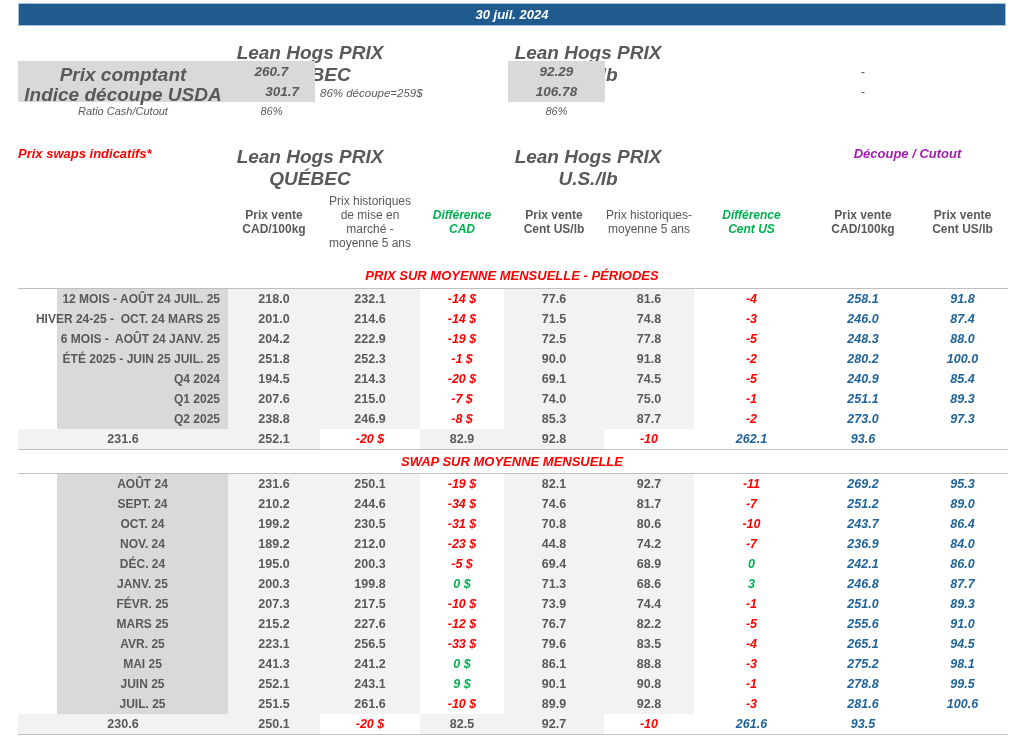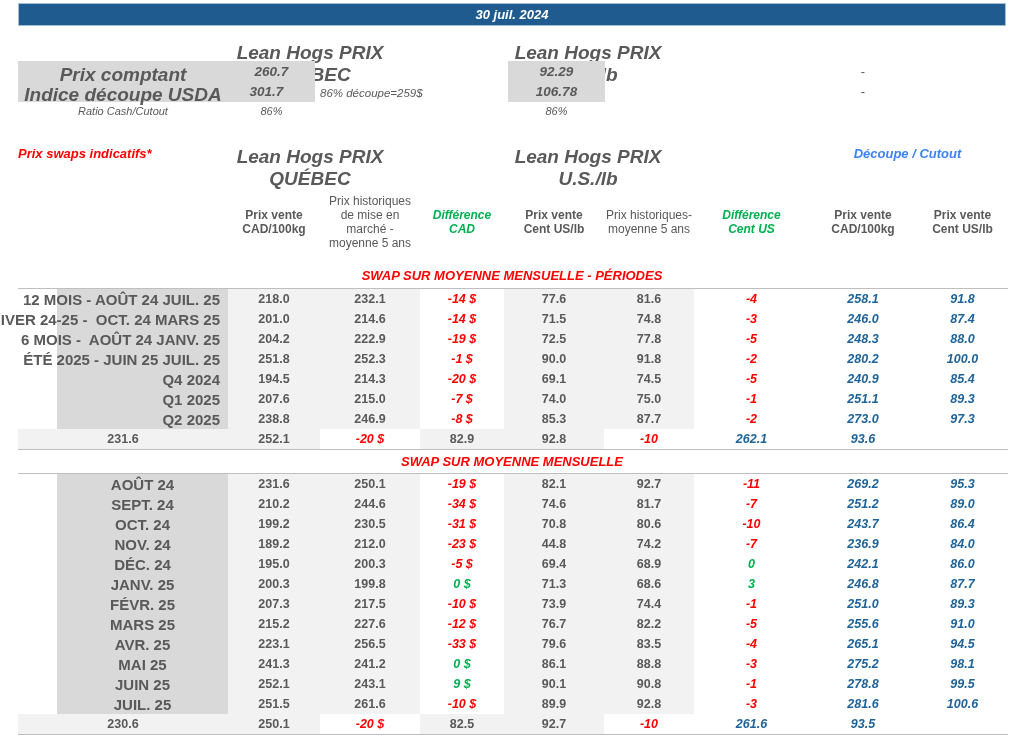--- a/index.html
+++ b/index.html
@@ -16,21 +16,21 @@
   }
 
   
   .abs { position:absolute; }
   .ctr { text-align:center; }
   .grayhead { color:#595959; font-weight:bold; font-style:italic; font-size:19px; }
   .spotval { color:#595959; font-weight:bold; font-style:italic; font-size:13.5px; }
   .small-it { color:#595959; font-style:italic; font-size:11px; }
   .note-it { color:#595959; font-style:italic; font-size:11.5px; }
   .red-bold-it { color:#FF0000; font-weight:bold; font-style:italic; font-size:13px; }
-  .blue-bold-it { color:#3b82f6; font-weight:bold; font-style:italic; font-size:13px; }
+  .blue-bold-it { color:#a21caf; font-weight:bold; font-style:italic; font-size:13px; }
   .dash { color:#595959; font-size:13px; }
 
   .spot-bg { position:absolute; background:#D9D9D9; }
 
   
   .tgrid {
     position:absolute; left:18px; display:grid;
     grid-template-columns:210px 92px 100px 84px 100px 90px 115px 108px 91px;
   }
   .hdr-grid .hcell {
@@ -39,21 +39,21 @@
     font-weight:bold; font-size:12px; color:#595959;
   }
   .hdr-grid .reg { font-weight:normal; }
   .hdr-grid .green { color:#00B050; font-style:italic; }
 
   .data-grid { border-top:1px solid #BFBFBF; border-bottom:1px solid #BFBFBF; }
   .cell {
     height:20px; display:flex; align-items:center; justify-content:center;
     font-weight:bold; font-size:12.5px; color:#595959; white-space:pre;
   }
-  .cell.c0 { background:#D9D9D9; font-size:15px;margin-left:39px; }
+  .cell.c0 { background:#D9D9D9; font-size:12px;margin-left:39px; }
   .rlabels .cell.c0 { justify-content:flex-end; padding-right:8px; }
   .clabels .cell.c0 { justify-content:center; }
   .cell.c1, .cell.c2, .cell.c4, .cell.c5 { background:#F2F2F2; }
   .cell.c3, .cell.c6 { font-style:italic; }
   .cell.c7, .cell.c8 { font-style:italic; color:#1F6398; }
   .cell.neg { color:#FF0000; }
   .cell.pos { color:#00B050; }
 
   .section-title {
     position:absolute; left:18px; width:988px; height:23px;
@@ -73,21 +73,21 @@
 
   <div class="spot-bg" style="left:18px; top:61px; width:297px; height:41px;"></div>
   <div class="spot-bg" style="left:508px; top:61px; width:97px; height:41px;"></div>
 
   <div class="abs ctr grayhead" style="left:18px; top:64px; width:210px;">Prix comptant</div>
   <div class="abs ctr spotval" style="left:228px; top:64px; width:87px;">260.7</div>
   <div class="abs ctr spotval" style="left:508px; top:64px; width:97px;">92.29</div>
   <div class="abs ctr dash" style="left:809px; top:64px; width:108px;">-</div>
 
   <div class="abs ctr grayhead" style="left:18px; top:84px; width:210px;">Indice découpe USDA</div>
-  <div class="abs ctr spotval" style="left:223px; top:84px; width:87px;">301.7</div>
+  <div class="abs ctr spotval" style="left:212px; top:84px; width:87px;text-align:right;">301.7</div>
   <div class="abs note-it" style="left:320px; top:87px; width:180px;">86% découpe=259$</div>
   <div class="abs ctr spotval" style="left:508px; top:84px; width:97px;">106.78</div>
   <div class="abs ctr dash" style="left:809px; top:84px; width:108px;">-</div>
 
   <div class="abs ctr small-it" style="left:18px; top:105px; width:210px;">Ratio Cash/Cutout</div>
   <div class="abs ctr small-it" style="left:228px; top:105px; width:87px;">86%</div>
   <div class="abs ctr small-it" style="left:508px; top:105px; width:97px;">86%</div>
 
   <div class="abs red-bold-it" style="left:18px; top:146px;">Prix swaps indicatifs*</div>
   <div class="abs ctr grayhead" style="left:210px; top:146px; width:200px;">Lean Hogs PRIX QUÉBEC</div>
@@ -109,21 +109,21 @@
     <div class="hcell reg">Prix historiques-
 moyenne 5 ans</div>
     <div class="hcell green">Différence
 Cent US</div>
     <div class="hcell">Prix vente
 CAD/100kg</div>
     <div class="hcell">Prix vente
 Cent US/lb</div>
   </div>
 
-  <div class="section-title" style="top:264px;">SWAP SUR MOYENNE MENSUELLE - PÉRIODES</div>
+  <div class="section-title" style="top:264px;">PRIX SUR MOYENNE MENSUELLE - PÉRIODES</div>
   <div class="tgrid data-grid rlabels" style="top:288px;" id="periods-grid">
       <div class="cell c0">12 MOIS - AOÛT 24 JUIL. 25</div>
       <div class="cell c1">218.0</div>
       <div class="cell c2">232.1</div>
       <div class="cell c3 neg">-14 $</div>
       <div class="cell c4">77.6</div>
       <div class="cell c5">81.6</div>
       <div class="cell c6 neg">-4</div>
       <div class="cell c7">258.1</div>
       <div class="cell c8">91.8</div>

